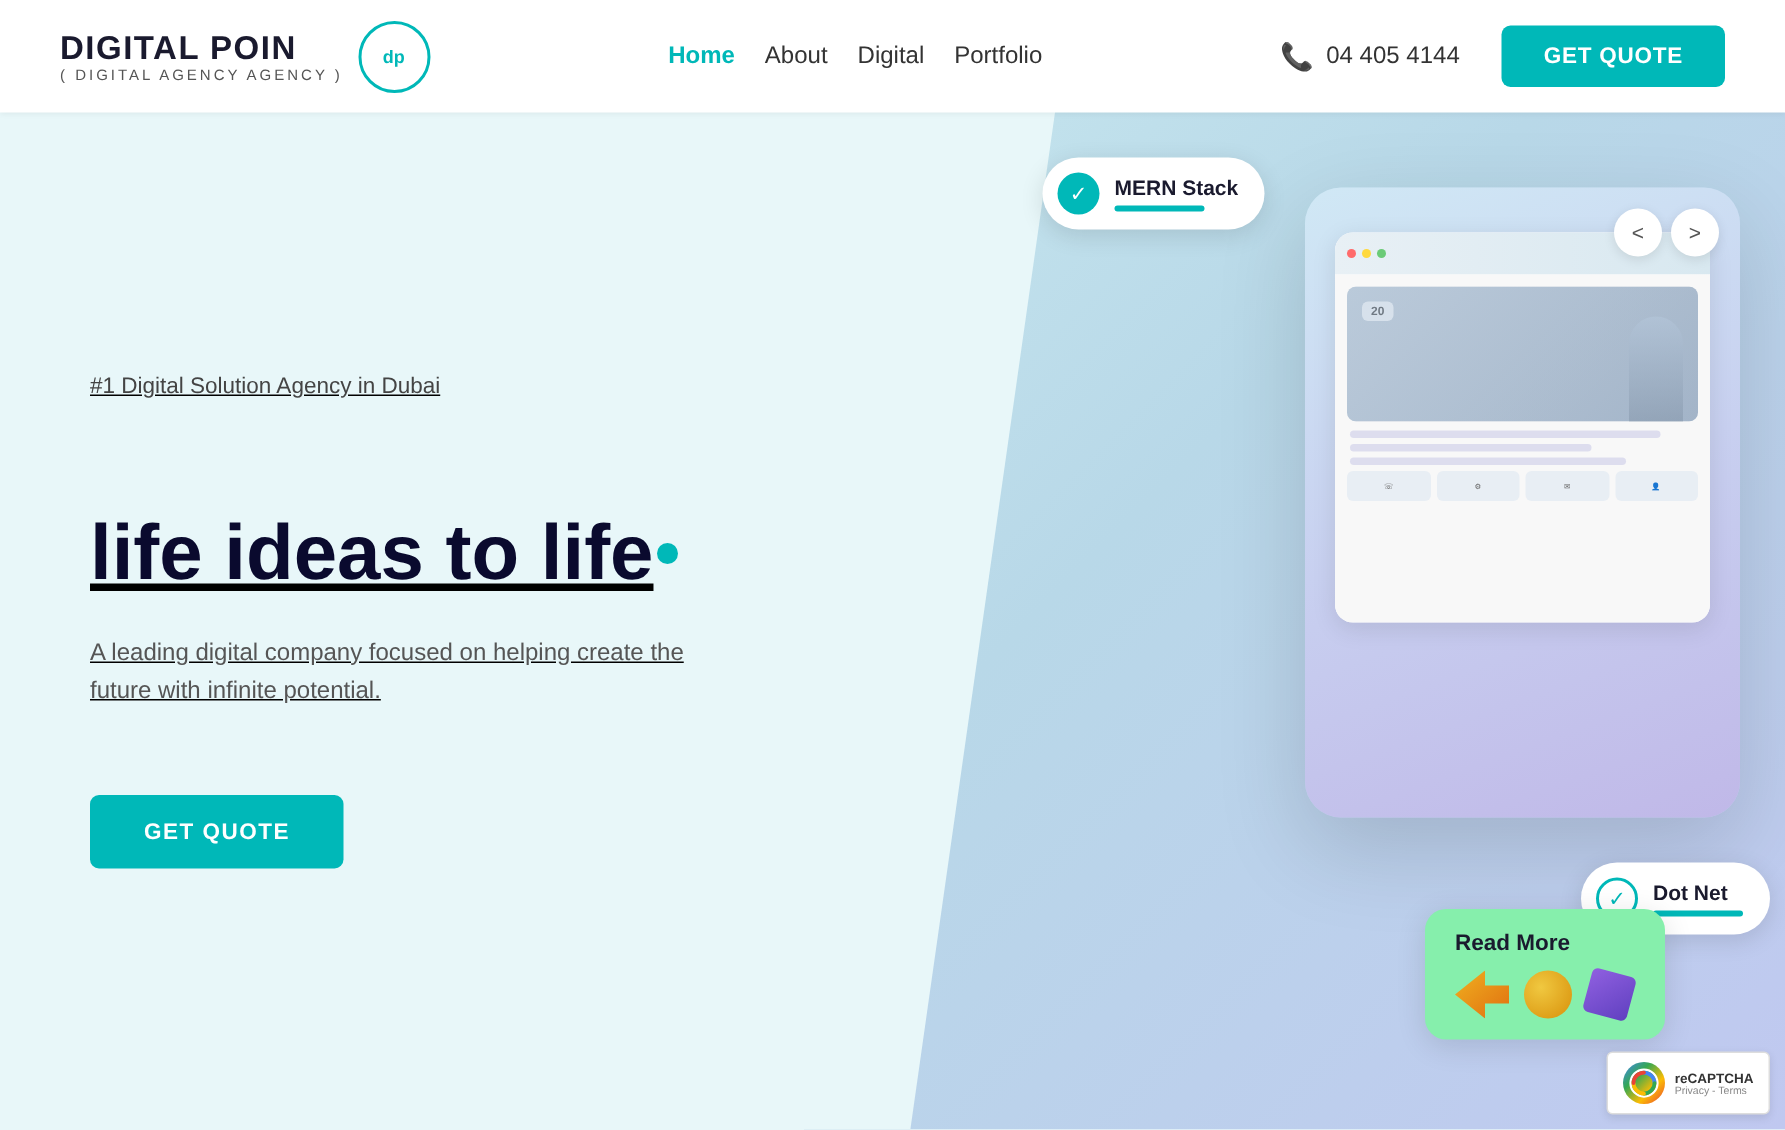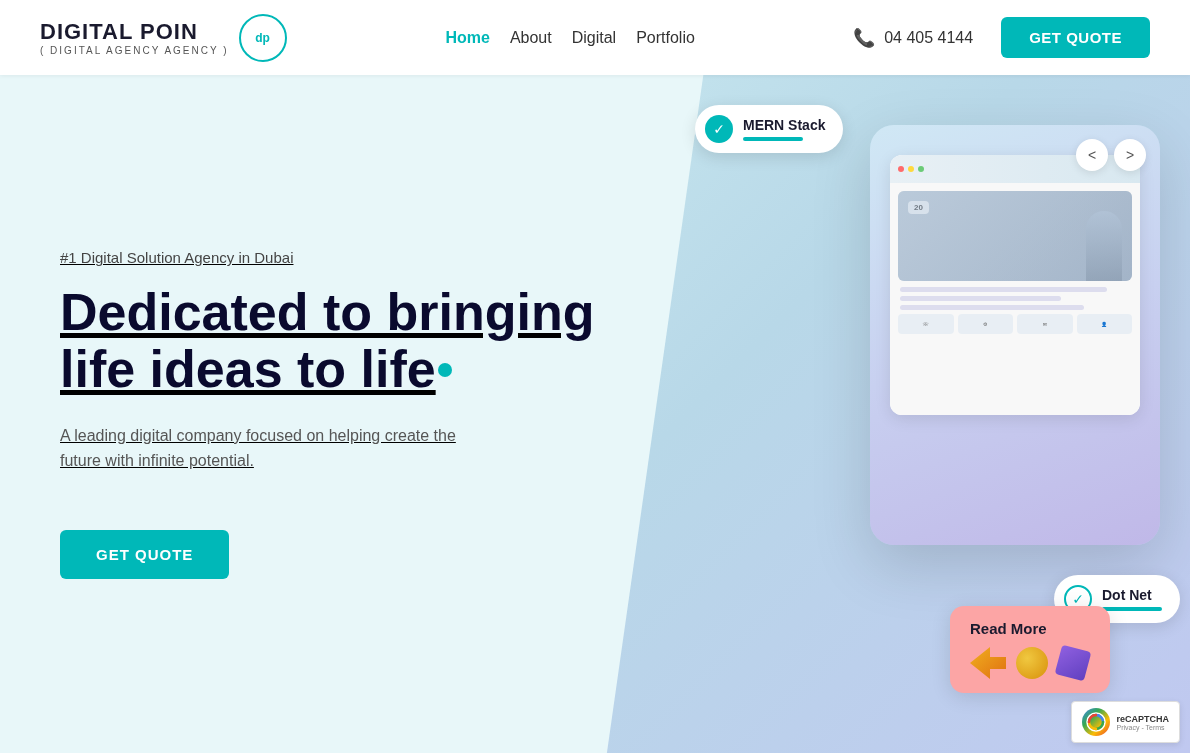--- a/index.html
+++ b/index.html
@@ -206,21 +206,21 @@
       border: 2.5px solid #00b8b8;
       border-radius: 50%;
       display: flex; align-items: center; justify-content: center;
       color: #00b8b8; font-size: 14px;
     }
 
     
     .read-more-card {
       position: absolute;
       bottom: 60px; right: 80px;
-      background: #fca5a5;
+      background: #86efac;
       border-radius: 14px;
       padding: 14px 20px;
       box-shadow: 0 4px 20px rgba(0,0,0,0.12);
       z-index: 5;
       min-width: 160px;
     }
     .read-more-title { font-size: 15px; font-weight: 700; color: #1a1a2e; margin-bottom: 10px; }
     .read-more-icons { display: flex; gap: 10px; align-items: center; }
     .icon-sphere {
       width: 32px; height: 32px;
@@ -289,21 +289,21 @@
     </div>
     <button class="get-quote-btn-header">GET QUOTE</button>
   </div>
 </header>
 
 <div class="hero">
 
   <div class="hero-left">
     <p class="hero-subtitle">#1 Digital Solution Agency in Dubai</p>
     <h1 class="hero-title">
-      <span>Dedicated to bringing</span><br>
+      <br>
       <span>
         <span>life ideas to life</span><span class="highlight-dot"></span>
       </span>
     </h1>
     <p class="hero-desc">A leading digital company focused on helping create the future with infinite potential.</p>
     <button class="get-quote-btn-hero">GET QUOTE</button>
   </div>
 
   <div class="hero-right">
 

